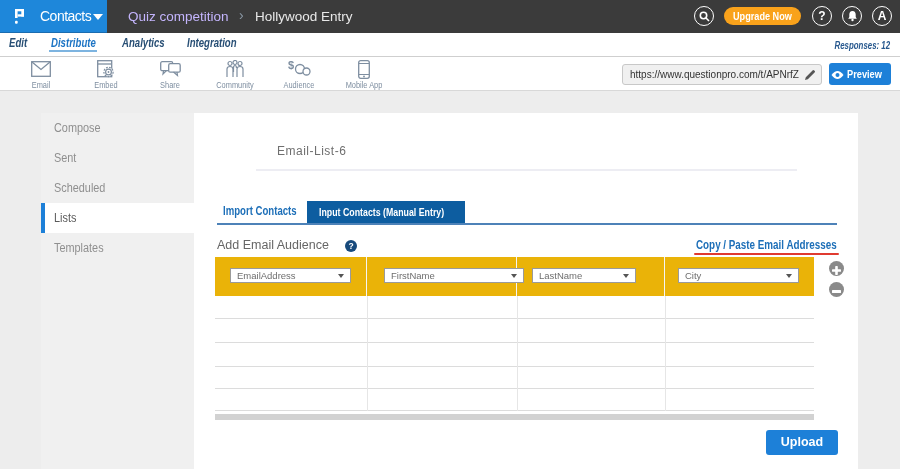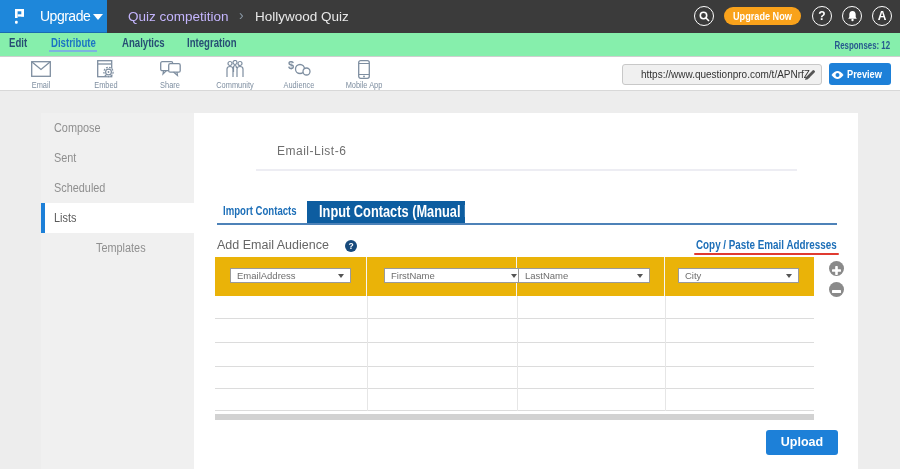--- a/index.html
+++ b/index.html
@@ -14,43 +14,43 @@
   #surveys { left:40px; top:8px; color:#fff; font-size:14px; letter-spacing:-0.5px; }
   #survcaret { left:93px; top:14px; width:0; height:0; border-left:5px solid transparent; border-right:5px solid transparent; border-top:6px solid #fff; }
   #crumb1 { left:128px; top:9px; color:#c4b5fd; font-size:13.5px; }
   #crumbsep { left:239px; top:7px; color:#8a98a5; font-size:14px; }
   #crumb2 { left:255px; top:9px; color:#e8e8e8; font-size:13.5px; }
   .topcircle { width:20px; height:20px; border:1.4px solid #fff; border-radius:50%; top:6px; color:#fff; text-align:center; }
   #upgrade { left:724px; top:7px; width:77px; height:18px; background:#f9a21b; border-radius:9px; color:#fff; font-size:11px; font-weight:bold; text-align:center; line-height:18px; }
   #upgrade span { display:inline-block; transform:scaleX(0.83); transform-origin:50% 50%; white-space:nowrap; }
 
   
-  #navrow { left:0; top:33px; width:900px; height:24px; background:#86efac; border-bottom:1px solid #cfcfcf; }
+  #navrow { left:0; top:33px; width:900px; height:24px; background:#ffffff; border-bottom:1px solid #cfcfcf;font-style:italic; }
   .navitem { top:3px; font-size:12px; font-weight:bold; color:#274e74; }
   #responses { top:6px; right:10px; font-size:10.5px; font-weight:bold; color:#27588e; transform:scaleX(0.75); transform-origin:100% 50%; }
 
   
   #toolbar { left:0; top:57px; width:900px; height:34px; background:#fff; border-bottom:1px solid #d8d8d8; }
   .toollabel { top:22px; font-size:9.5px; color:#7e8ea0; text-align:center; transform:scaleX(0.78); }
-  #urlbox { left:622px; top:7px; width:200px; height:21px; background:#f0f0f0; border:1px solid #c8c8c8; border-radius:3px; font-size:10px; color:#333; line-height:19px; padding-left:18px; padding-right:24px; white-space:nowrap; overflow:hidden; }
+  #urlbox { left:622px; top:7px; width:200px; height:21px; background:#f0f0f0; border:1px solid #c8c8c8; border-radius:3px; font-size:10px; color:#333; line-height:19px; padding-left:7px; padding-right:24px; white-space:nowrap; overflow:hidden; }
   #preview { left:829px; top:6px; width:62px; height:22px; background:#1d80d8; border-radius:3px; color:#fff; font-size:11px; font-weight:bold; text-align:center; line-height:22px; }
   #preview span { display:inline-block; transform:scaleX(0.84); transform-origin:0 50%; }
 
   
   #card { left:41px; top:113px; width:817px; height:356px; background:#fff; }
   #sidebar { left:0px; top:0px; width:153px; height:356px; background:#f0f0f0; }
   .sideitem { left:0; width:153px; height:30px; font-size:12.5px; color:#8f8f8f; line-height:30px; padding-left:13px; }
   .sideitem span { display:inline-block; transform:scaleX(0.87); transform-origin:0 50%; }
   #side-active { background:#fff; color:#5a5a5a; border-left:4px solid #1d80d8; padding-left:9px; }
 
   
   #title { left:236px; top:31px; font-size:12px; letter-spacing:0.5px; color:#6f6f6f; }
   #titlehr { left:215px; top:56px; width:541px; height:1.5px; background:#ededf3; }
   #tab1 { left:182px; top:91px; font-size:12px; font-weight:bold; color:#1d6fb8; }
-  #tab2 { left:266px; top:88px; width:158px; height:22px; background:#0d5da0; color:#fff; font-size:16px; font-weight:bold; line-height:22px; padding-left:12px;text-align:right; }
+  #tab2 { left:266px; top:88px; width:158px; height:22px; background:#0d5da0; color:#fff; font-size:11px; font-weight:bold; line-height:22px; padding-left:12px;text-align:right; }
   #tabline { left:176px; top:110px; width:620px; height:1.5px; background:#4d82b8; }
   #addemail { left:176px; top:125px; font-size:12.5px; color:#666; }
   #helpq { left:304px; top:127px; width:12px; height:12px; border-radius:50%; background:#174a7c; color:#fff; font-size:8.5px; font-weight:bold; text-align:center; line-height:12px; }
   #copylink { left:655px; top:125px; font-size:12px; font-weight:bold; color:#1d6fb8; }
   #copyline { left:653px; top:140px; width:145px; height:2.4px; border-radius:1px; background:#e03a30; }
 
   
   #tbl { left:174px; top:144px; width:599px; }
   #thead { left:0; top:0; width:599px; height:39px; background:#eab308; }
   .thcell { top:0; height:39px; border-right:1.5px solid #f5f5f5; }
@@ -66,26 +66,26 @@
 <body>
   <div id="topbar" class="abs">
     <div id="logoblock" class="abs">
       <svg class="abs" style="left:15px; top:8.5px;" width="9" height="15" viewBox="0 0 9 15">
         <rect x="0" y="0" width="9" height="2.3" fill="#fff"></rect>
         <rect x="6.3" y="0" width="2.7" height="7.6" fill="#fff"></rect>
         <rect x="2.6" y="5.3" width="6.4" height="2.3" fill="#fff"></rect>
         <rect x="0" y="0" width="2.6" height="9" fill="#fff"></rect>
         <rect x="0" y="11.8" width="2.7" height="3" rx="1" fill="#fff"></rect>
       </svg>
-      <span id="surveys" class="abs">Upgrade</span>
+      <span id="surveys" class="abs">Contacts</span>
       <div id="survcaret" class="abs"></div>
     </div>
     <span id="crumb1" class="abs">Quiz competition</span>
     <span id="crumbsep" class="abs">›</span>
-    <span id="crumb2" class="abs">Hollywood Quiz</span>
+    <span id="crumb2" class="abs">Hollywood Entry</span>
     <div class="topcircle abs" style="left:694px;">
       <svg width="11" height="11" viewBox="0 0 11 11" style="margin-top:4px;">
         <circle cx="4.5" cy="4.5" r="3.2" fill="none" stroke="#fff" stroke-width="1.6"></circle>
         <line x1="7" y1="7" x2="10" y2="10" stroke="#fff" stroke-width="1.6"></line>
       </svg>
     </div>
     <div id="upgrade" class="abs"><span>Upgrade Now</span></div>
     <div class="topcircle abs" style="left:812px; font-size:12px; font-weight:bold; line-height:19px;">?</div>
     <div class="topcircle abs" style="left:842px;">
       <svg width="11" height="12" viewBox="0 0 11 12" style="margin-top:3px;">
@@ -167,21 +167,21 @@
       </svg><span>Preview</span>
     </div>
   </div>
 
   <div id="card" class="abs">
     <div id="sidebar" class="abs">
       <div class="sideitem abs" style="top:0;"><span>Compose</span></div>
       <div class="sideitem abs" style="top:30px;"><span>Sent</span></div>
       <div class="sideitem abs" style="top:60px;"><span>Scheduled</span></div>
       <div class="sideitem abs" id="side-active" style="top:90px;"><span>Lists</span></div>
-      <div class="sideitem abs" style="top:120px;text-align:center;"><span>Templates</span></div>
+      <div class="sideitem abs" style="top:120px;"><span>Templates</span></div>
     </div>
 
     <span id="title" class="abs">Email-List-6</span>
     <div id="titlehr" class="abs"></div>
 
     <span id="tab1" class="abs cx">Import Contacts</span>
     <div id="tab2" class="abs"><span class="cx">Input Contacts (Manual Entry)</span></div>
     <div id="tabline" class="abs"></div>
 
     <span id="addemail" class="abs">Add Email Audience</span>
@@ -191,21 +191,21 @@
 
     <div id="tbl" class="abs">
       <div id="thead" class="abs">
         <div class="thcell abs" style="left:0; width:152px;">
           <div class="dd" style="left:15px; width:121px;">EmailAddress<span class="arr"></span></div>
         </div>
         <div class="thcell abs" style="left:152px; width:150px;">
           <div class="dd" style="left:17px; width:140px;">FirstName<span class="arr"></span></div>
         </div>
         <div class="thcell abs" style="left:302px; width:148px;">
-          <div class="dd" style="left:1px; width:132px;">LastName<span class="arr"></span></div>
+          <div class="dd" style="left:15px; width:104px;">LastName<span class="arr"></span></div>
         </div>
         <div class="thcell abs" style="left:450px; width:149px; border-right:none;">
           <div class="dd" style="left:13px; width:121px;">City<span class="arr"></span></div>
         </div>
       </div>
       <div class="trow abs" style="top:39px; height:23px;"></div>
       <div class="trow abs" style="top:62px; height:24px;"></div>
       <div class="trow abs" style="top:86px; height:24px;"></div>
       <div class="trow abs" style="top:110px; height:22px;"></div>
       <div class="trow abs" style="top:132px; height:22px;"></div>

